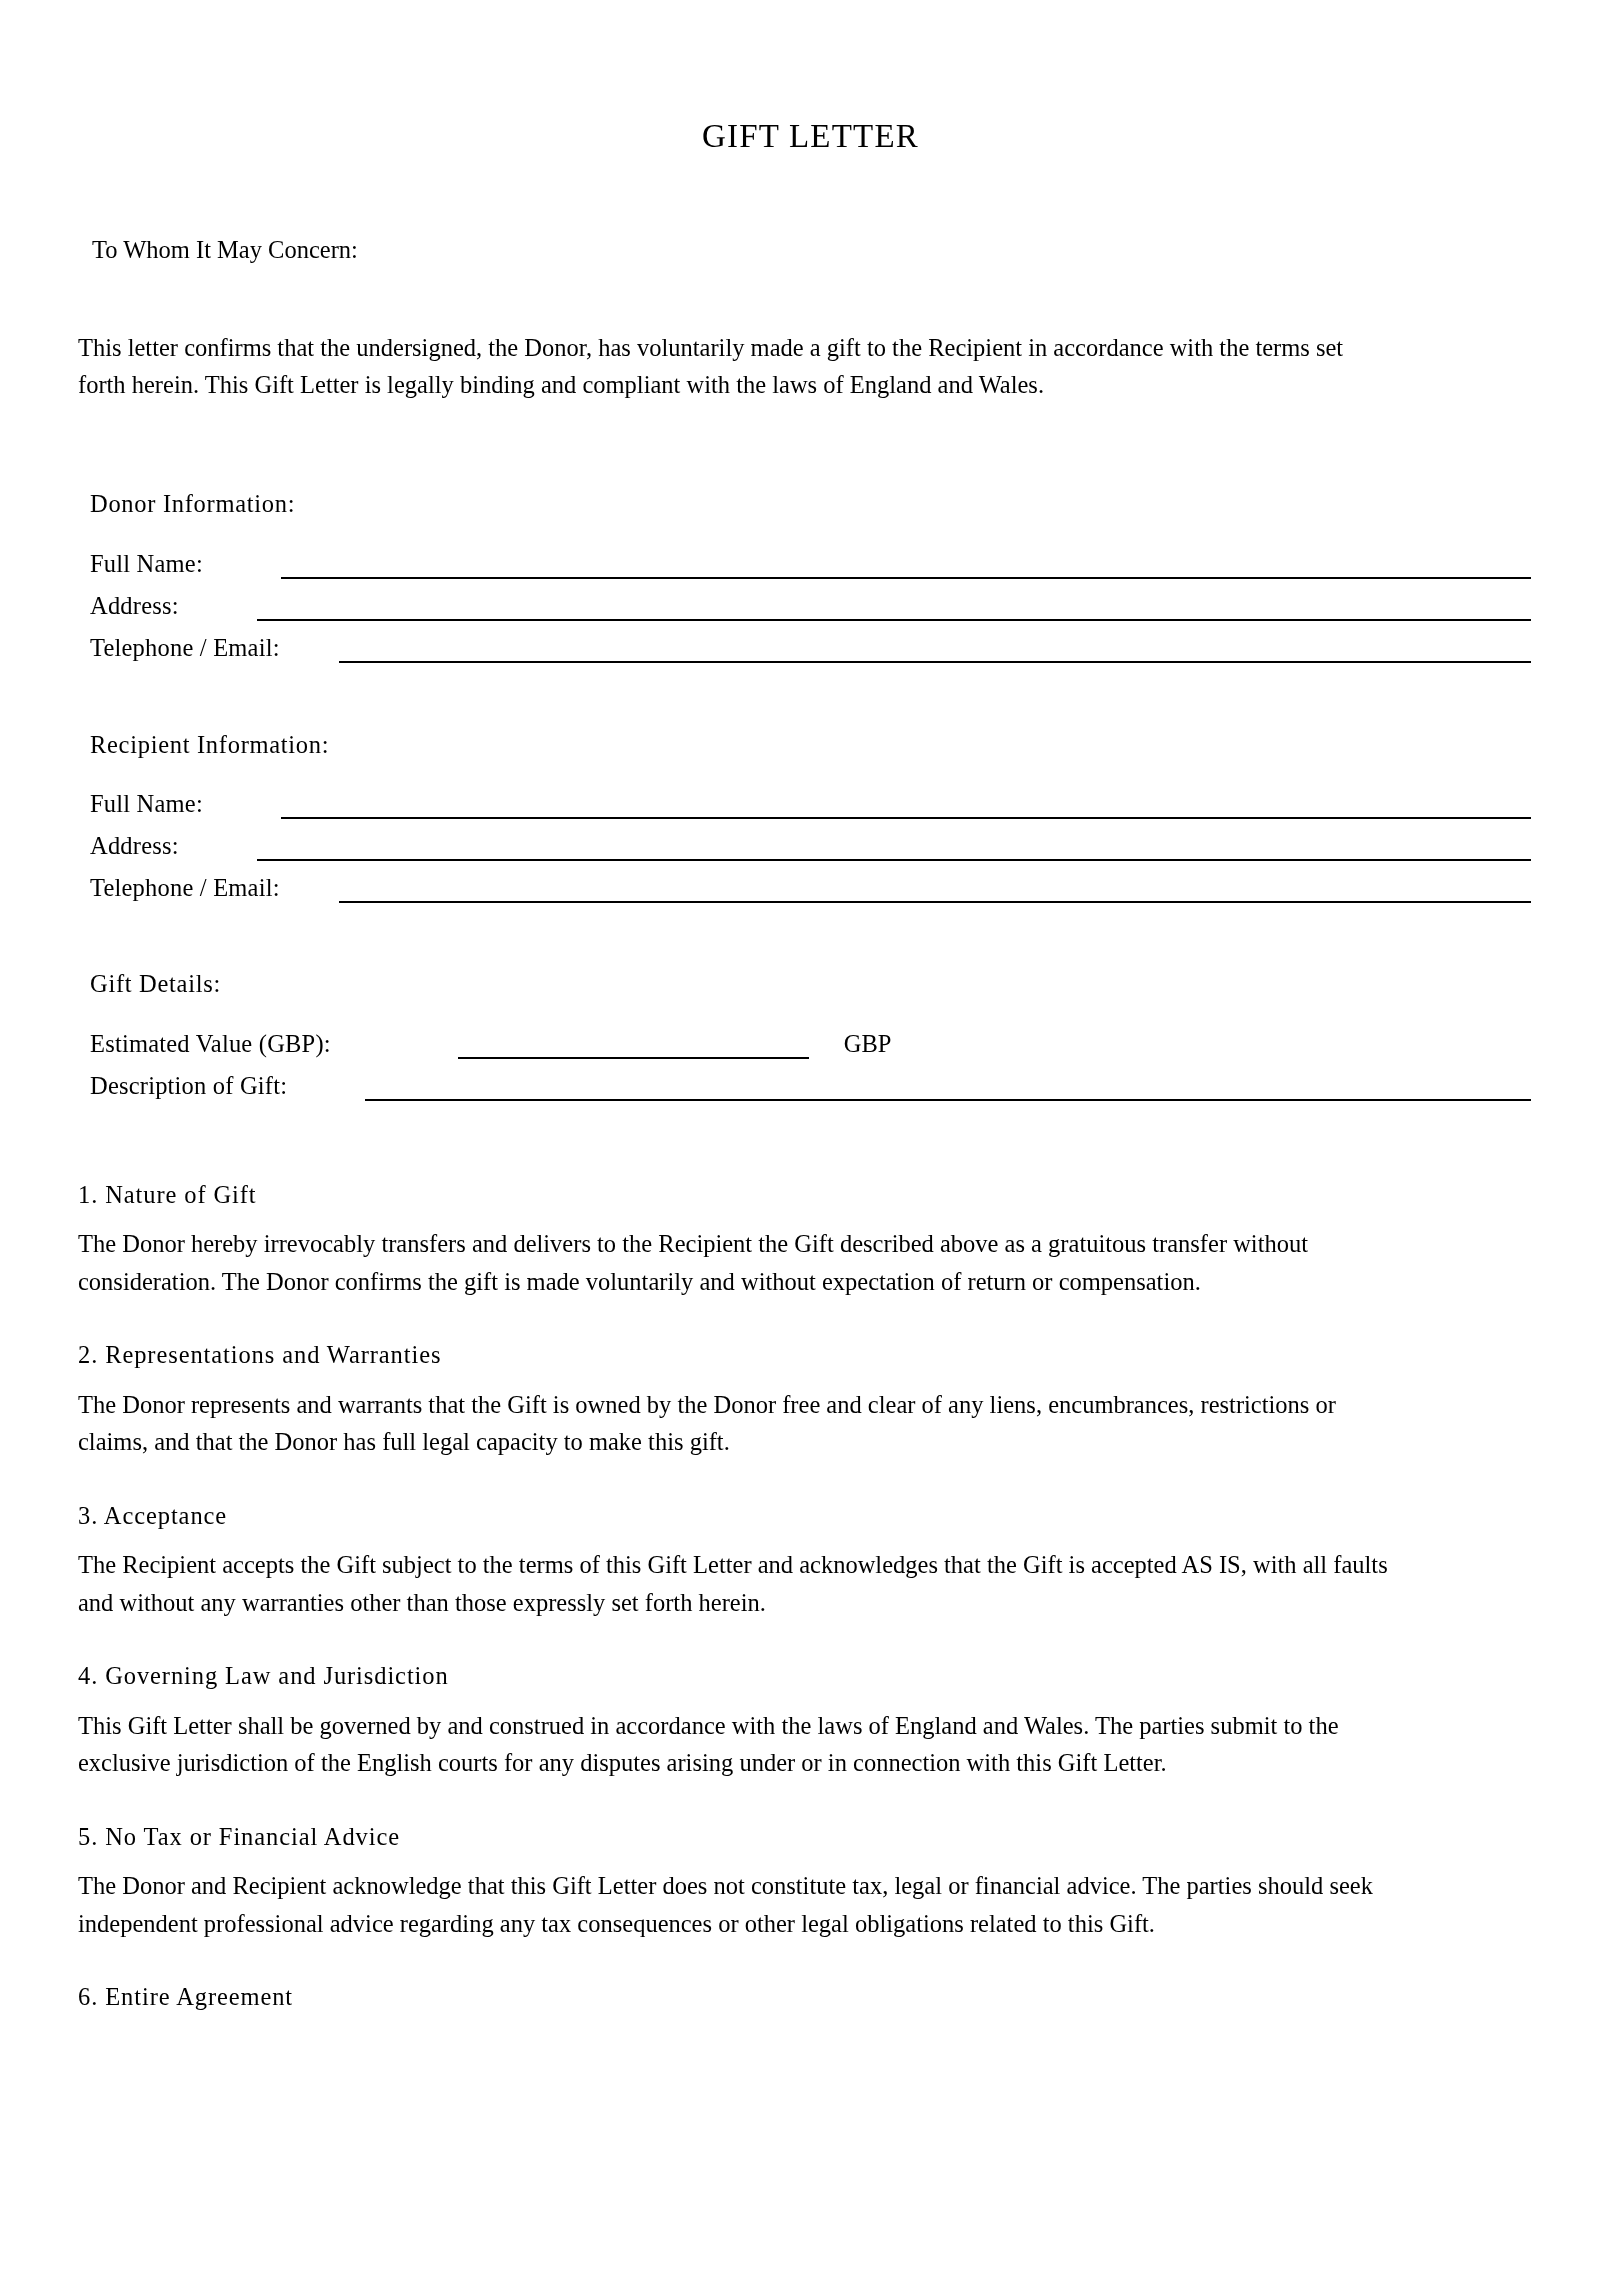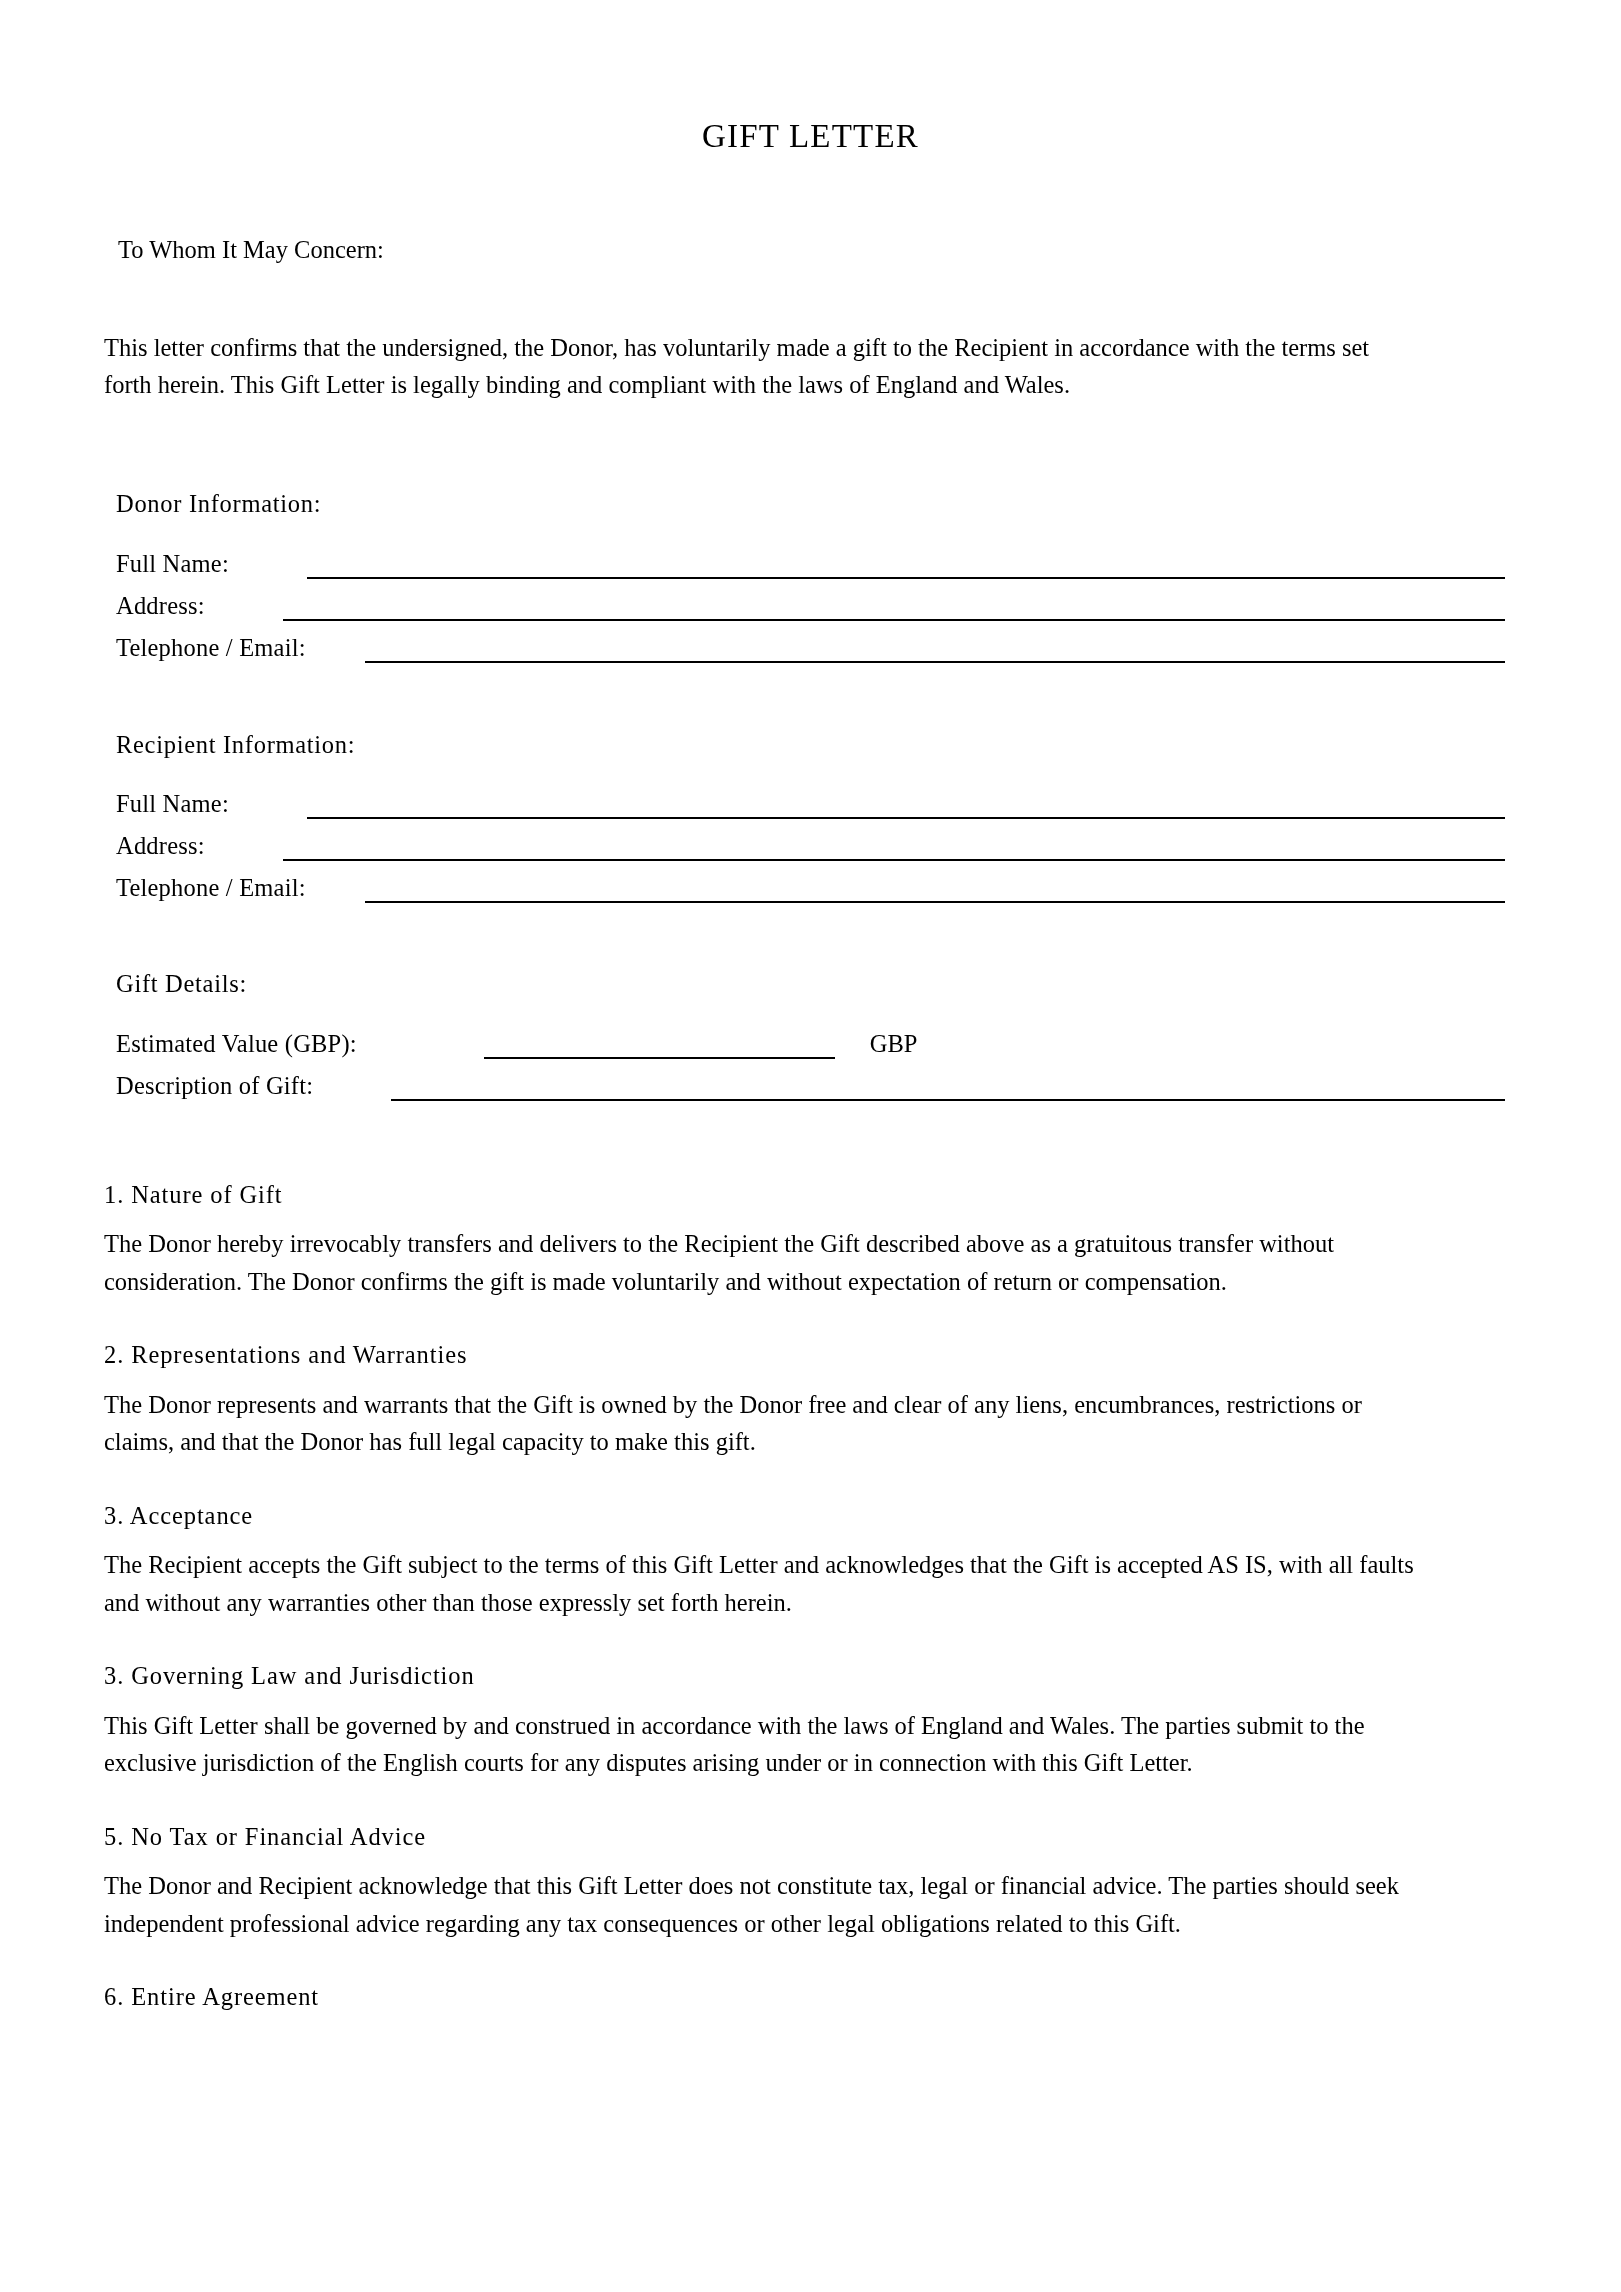--- a/index.html
+++ b/index.html
@@ -16,21 +16,21 @@
     -webkit-font-smoothing: antialiased;
   }
 
   .page {
     position: absolute;
     left: 0; top: 0;
     width: 1621px;
     height: 2293px;
     background: #ffffff;
     box-sizing: border-box;
-    padding: 0 104px;
+    padding: 0 78px;
   }
 
   
   .doc-title {
     margin: 0;
     padding-top: 116px;
     text-align: center;
     font-size: 33px;
     font-weight: normal;
     letter-spacing: 1.2px;
@@ -210,21 +210,21 @@
     <h2 class="clause-heading">2. Representations and Warranties</h2>
     <p class="clause-body">The Donor represents and warrants that the Gift is owned by the Donor free and clear of any liens, encumbrances, restrictions or claims, and that the Donor has full legal capacity to make this gift.</p>
   </section>
 
   <section class="clause clause-n">
     <h2 class="clause-heading">3. Acceptance</h2>
     <p class="clause-body">The Recipient accepts the Gift subject to the terms of this Gift Letter and acknowledges that the Gift is accepted AS IS, with all faults and without any warranties other than those expressly set forth herein.</p>
   </section>
 
   <section class="clause clause-n">
-    <h2 class="clause-heading">3. Governing Law and Jurisdiction</h2>
+    <h2 class="clause-heading">4. Governing Law and Jurisdiction</h2>
     <p class="clause-body">This Gift Letter shall be governed by and construed in accordance with the laws of England and Wales. The parties submit to the exclusive jurisdiction of the English courts for any disputes arising under or in connection with this Gift Letter.</p>
   </section>
 
   <section class="clause clause-n">
     <h2 class="clause-heading">5. No Tax or Financial Advice</h2>
     <p class="clause-body">The Donor and Recipient acknowledge that this Gift Letter does not constitute tax, legal or financial advice. The parties should seek independent professional advice regarding any tax consequences or other legal obligations related to this Gift.</p>
   </section>
 
   <section class="clause clause-n">
     <h2 class="clause-heading">6. Entire Agreement</h2>

